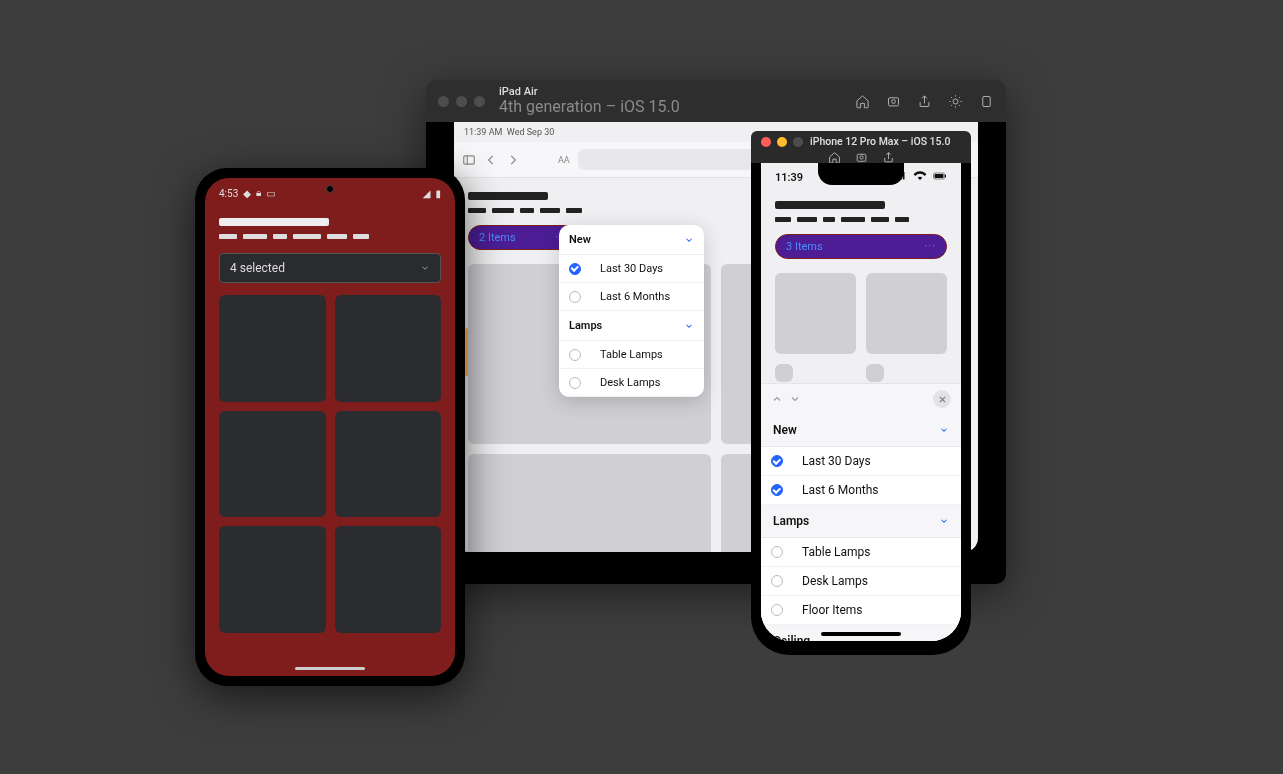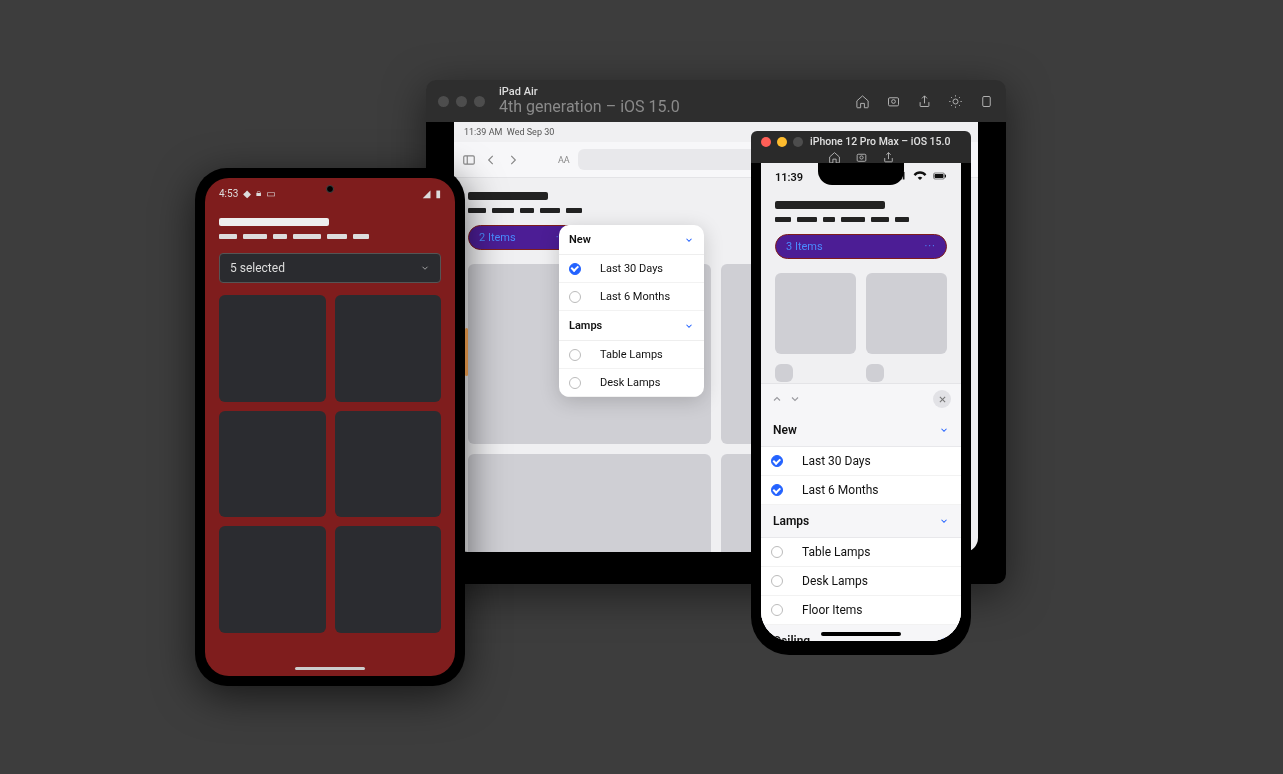--- a/index.html
+++ b/index.html
@@ -370,21 +370,21 @@
       <div class="bar-ph" style="width:110px"></div>
       <div class="dash-row">
         <span style="width:18px"></span>
           <span style="width:24px"></span>
           <span style="width:14px"></span>
           <span style="width:28px"></span>
           <span style="width:20px"></span>
           <span style="width:16px"></span>
       </div>
       <div class="select">
-        <span>5 selected</span>
+        <span>4 selected</span>
         <svg viewBox="0 0 24 24">
             <polyline points="6 9 12 15 18 9"></polyline>
           </svg>
       </div>
       <div class="grid2">
         <div class="tile"></div>
         <div class="tile"></div>
         <div class="tile"></div>
         <div class="tile"></div>
         <div class="tile"></div>

